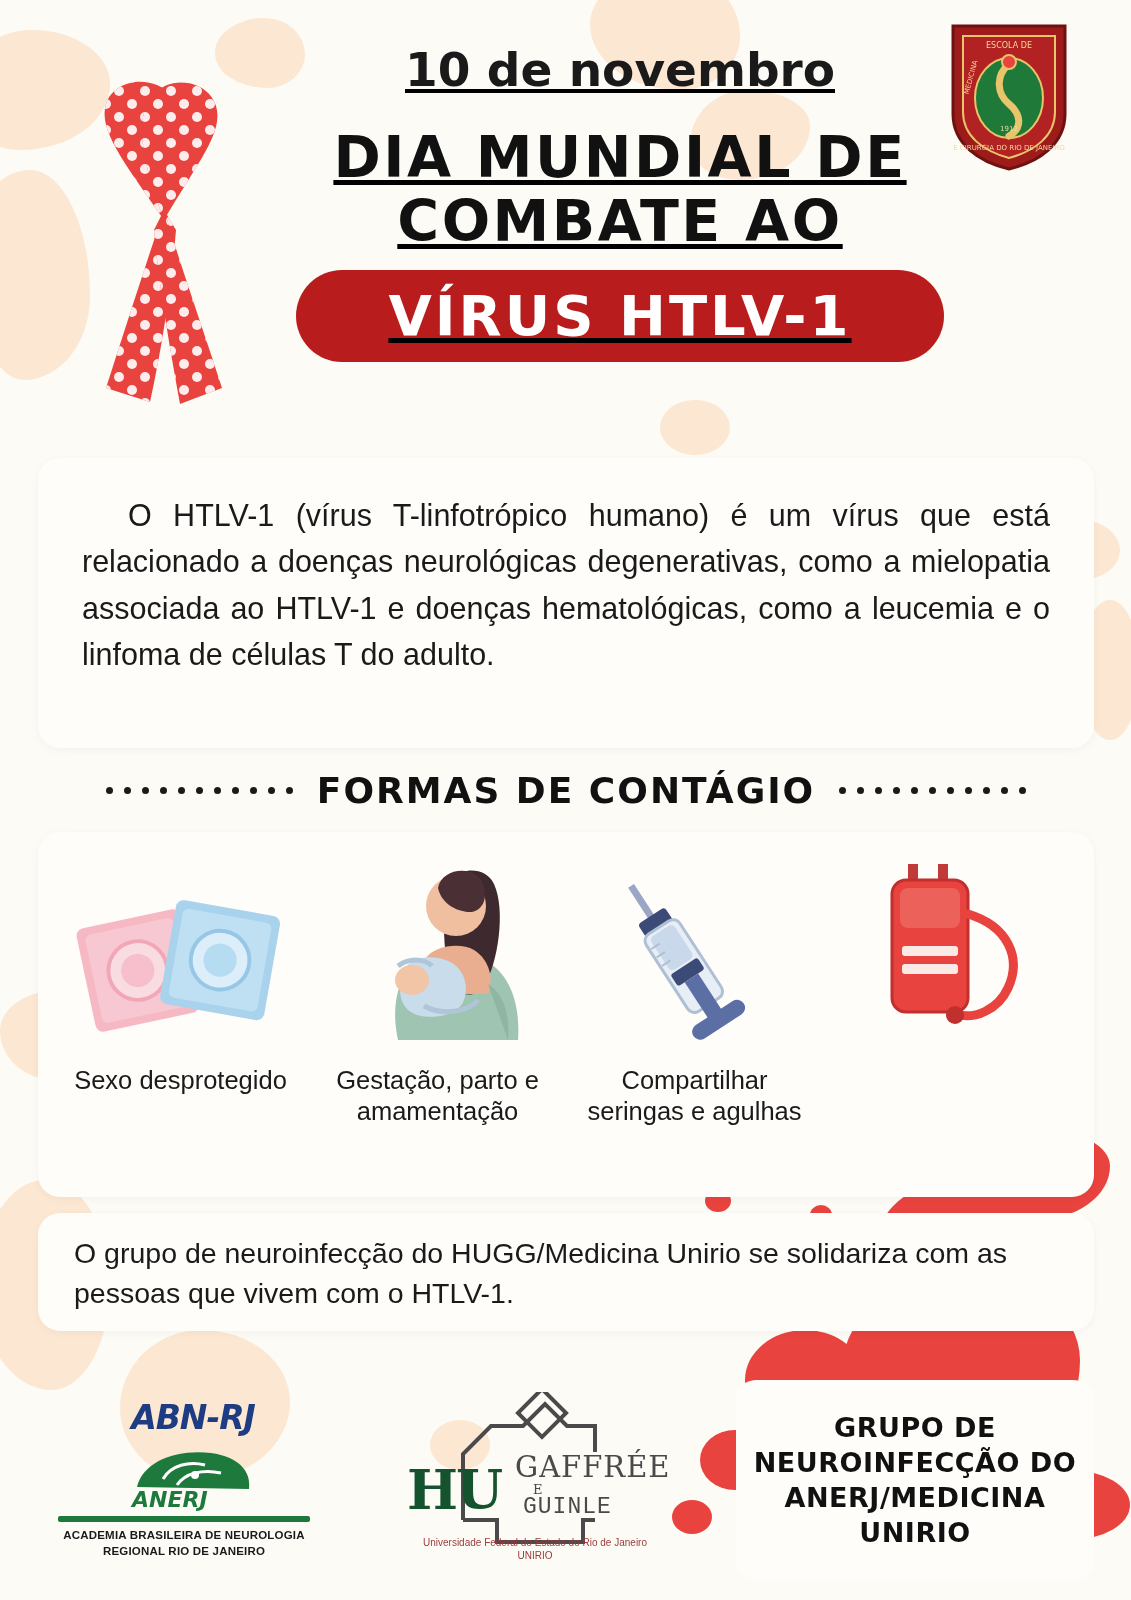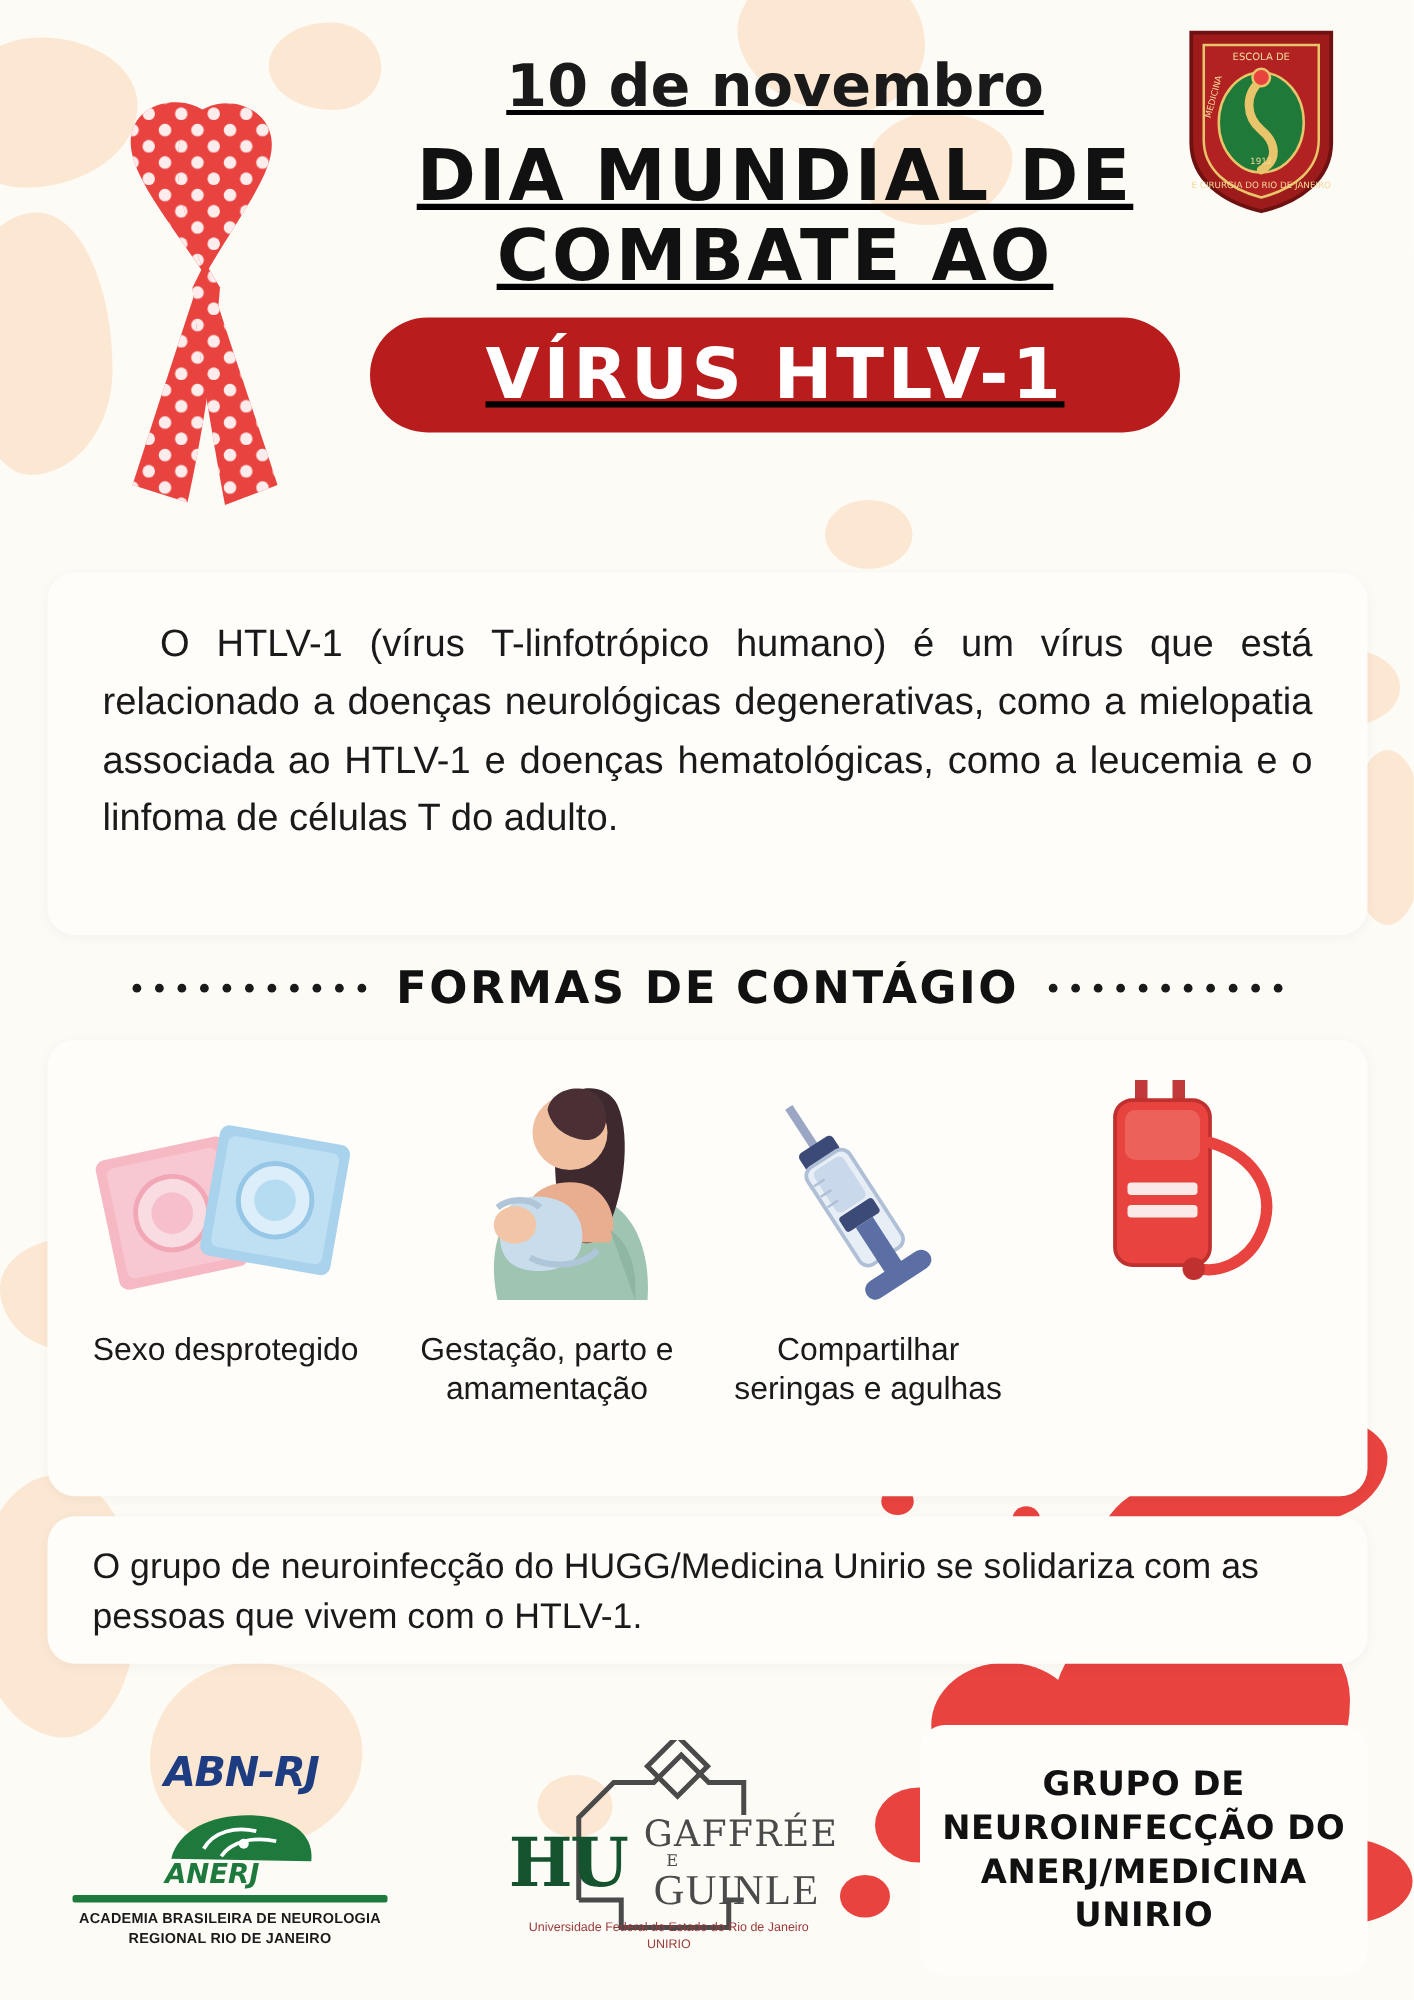--- a/index.html
+++ b/index.html
@@ -52,21 +52,21 @@
   .ribbon { position: absolute; left: 72px; top: 70px; width: 180px; height: 340px; }
 
   .title-block { position: absolute; left: 290px; top: 42px; width: 660px; text-align: center; text-decoration: underline; }
   .date-line {
     font-family: "DejaVu Sans", sans-serif;
     font-weight: 700; font-size: 47px; color: #1A1A1A; letter-spacing: 0px;
   }
   .main-title {
     font-family: "DejaVu Sans", sans-serif;
     font-weight: 700; font-size: 57px; line-height: 1.13; color: #111;
-    letter-spacing: 2.5px; margin-top: 12px;
+    letter-spacing: 2.5px; margin-top: 28px;
   }
   .pill {
     margin: 16px auto 0; width: 648px; height: 92px;
     background: #b91c1c; border-radius: 48px;
     display: flex; align-items: center; justify-content: center;
   }
   .pill-text {
     font-family: "DejaVu Sans", sans-serif;
     font-weight: 700; font-size: 56px; color: #fff; letter-spacing: 3px;
   }
@@ -141,21 +141,21 @@
   .hugg-g1 {
     position: absolute; left: 110px; top: 58px;
     font-family: "DejaVu Serif", serif; font-size: 29px; color: #4A4A4A; letter-spacing: 1px;
   }
   .hugg-amp {
     position: absolute; left: 128px; top: 90px;
     font-family: "DejaVu Serif", serif; font-size: 13px; color: #4A4A4A;
   }
   .hugg-g2 {
     position: absolute; left: 118px; top: 102px;
-    font-family: Liberation Serif, serif; font-size: 34px; color: #4A4A4A; letter-spacing: 1px;
+    font-family: Liberation Mono, monospace; font-size: 23px; color: #4A4A4A; letter-spacing: 1px;
   }
   .hugg-sub {
     position: absolute; left: 0px; top: 144px; width: 260px; text-align: center;
     font-size: 10px; color: #9A3B3B; line-height: 1.3;
   }
 
   .grupo-card {
     position: absolute; left: 736px; top: 10px; width: 358px; height: 200px;
     background: #FFFDF9; border-radius: 20px;
     display: flex; align-items: center; justify-content: center;

